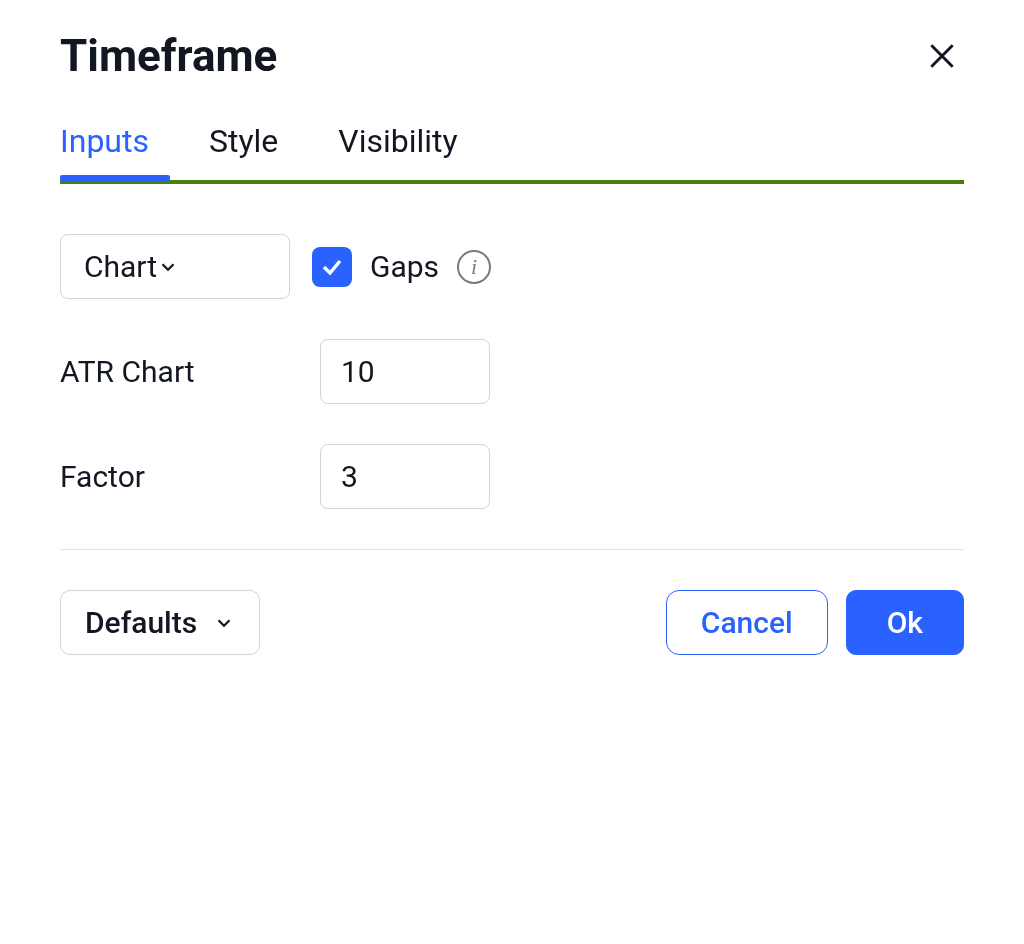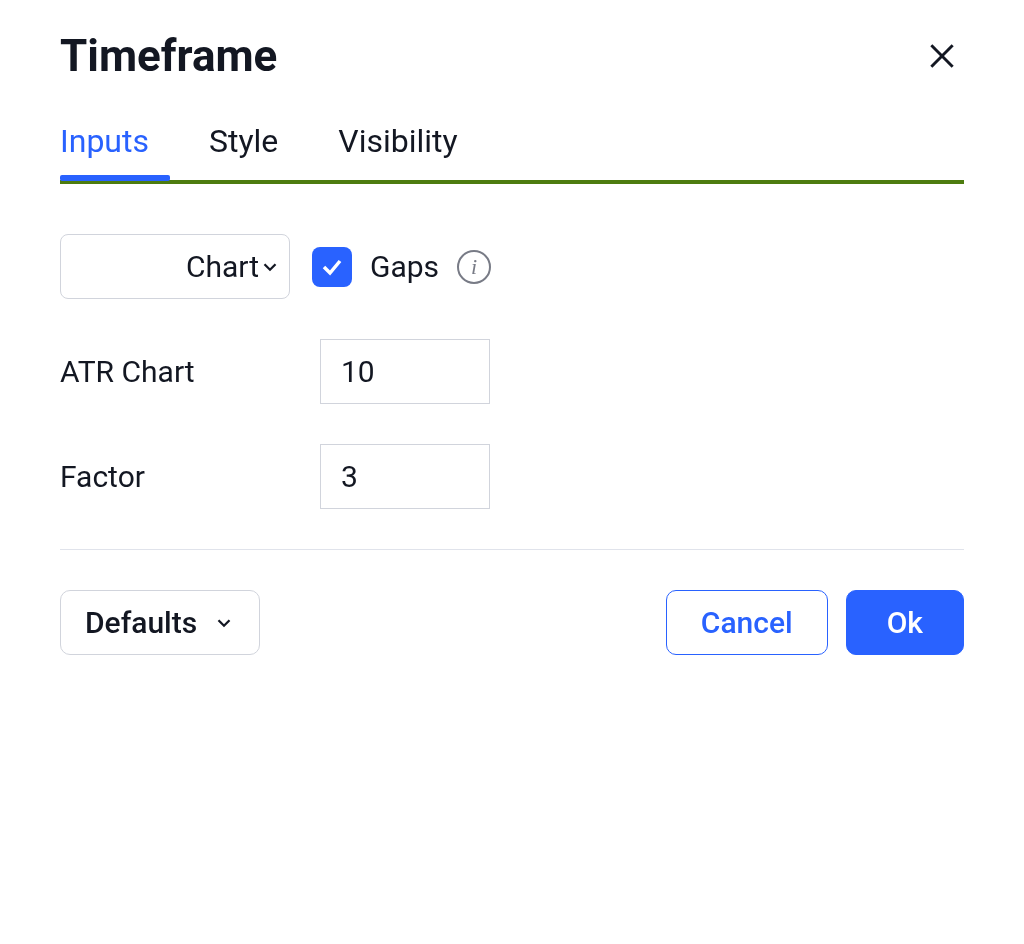--- a/index.html
+++ b/index.html
@@ -73,34 +73,34 @@
   .row:last-child { margin-bottom: 0; }
   .label {
     font-size: 30px;
     width: 240px;
     color: #131722;
     flex-shrink: 0;
   }
   .select {
     display: flex;
     align-items: center;
-    justify-content: flex-end;
+    justify-content: flex-start;
     border: 1.5px solid #d1d4dc;
     border-radius: 8px;
-    padding: 14px 8px;
+    padding: 14px 23px;
     font-size: 30px;
     width: 230px;
     cursor: pointer;
     color: #131722;
     background: #fff;
   }
   .select svg { width: 22px; height: 22px; stroke: #131722; stroke-width: 2.5; fill: none; }
   .input {
     border: 1.5px solid #d1d4dc;
-    border-radius: 0;
+    border-radius: 8px;
     padding: 14px 20px;
     font-size: 30px;
     width: 170px;
     color: #131722;
     background: #fff;
     font-family: inherit;
   }
   .checkbox {
     width: 40px;
     height: 40px;
@@ -158,20 +158,21 @@
     gap: 16px;
     padding: 14px 24px;
     border-radius: 10px;
   }
   .btn-defaults svg { width: 22px; height: 22px; stroke: #131722; stroke-width: 2.5; fill: none; }
   .btn-cancel {
     border-color: #2962ff;
     background: #fff;
     color: #2962ff;
     margin-right: 18px;
+    border-radius: 13px;
   }
   .btn-ok {
     background: #2962ff;
     color: #fff;
     border-color: #2962ff;
     padding: 14px 40px;
     text-align: right;
   }
   .footer-right { display: flex; }
 </style>

